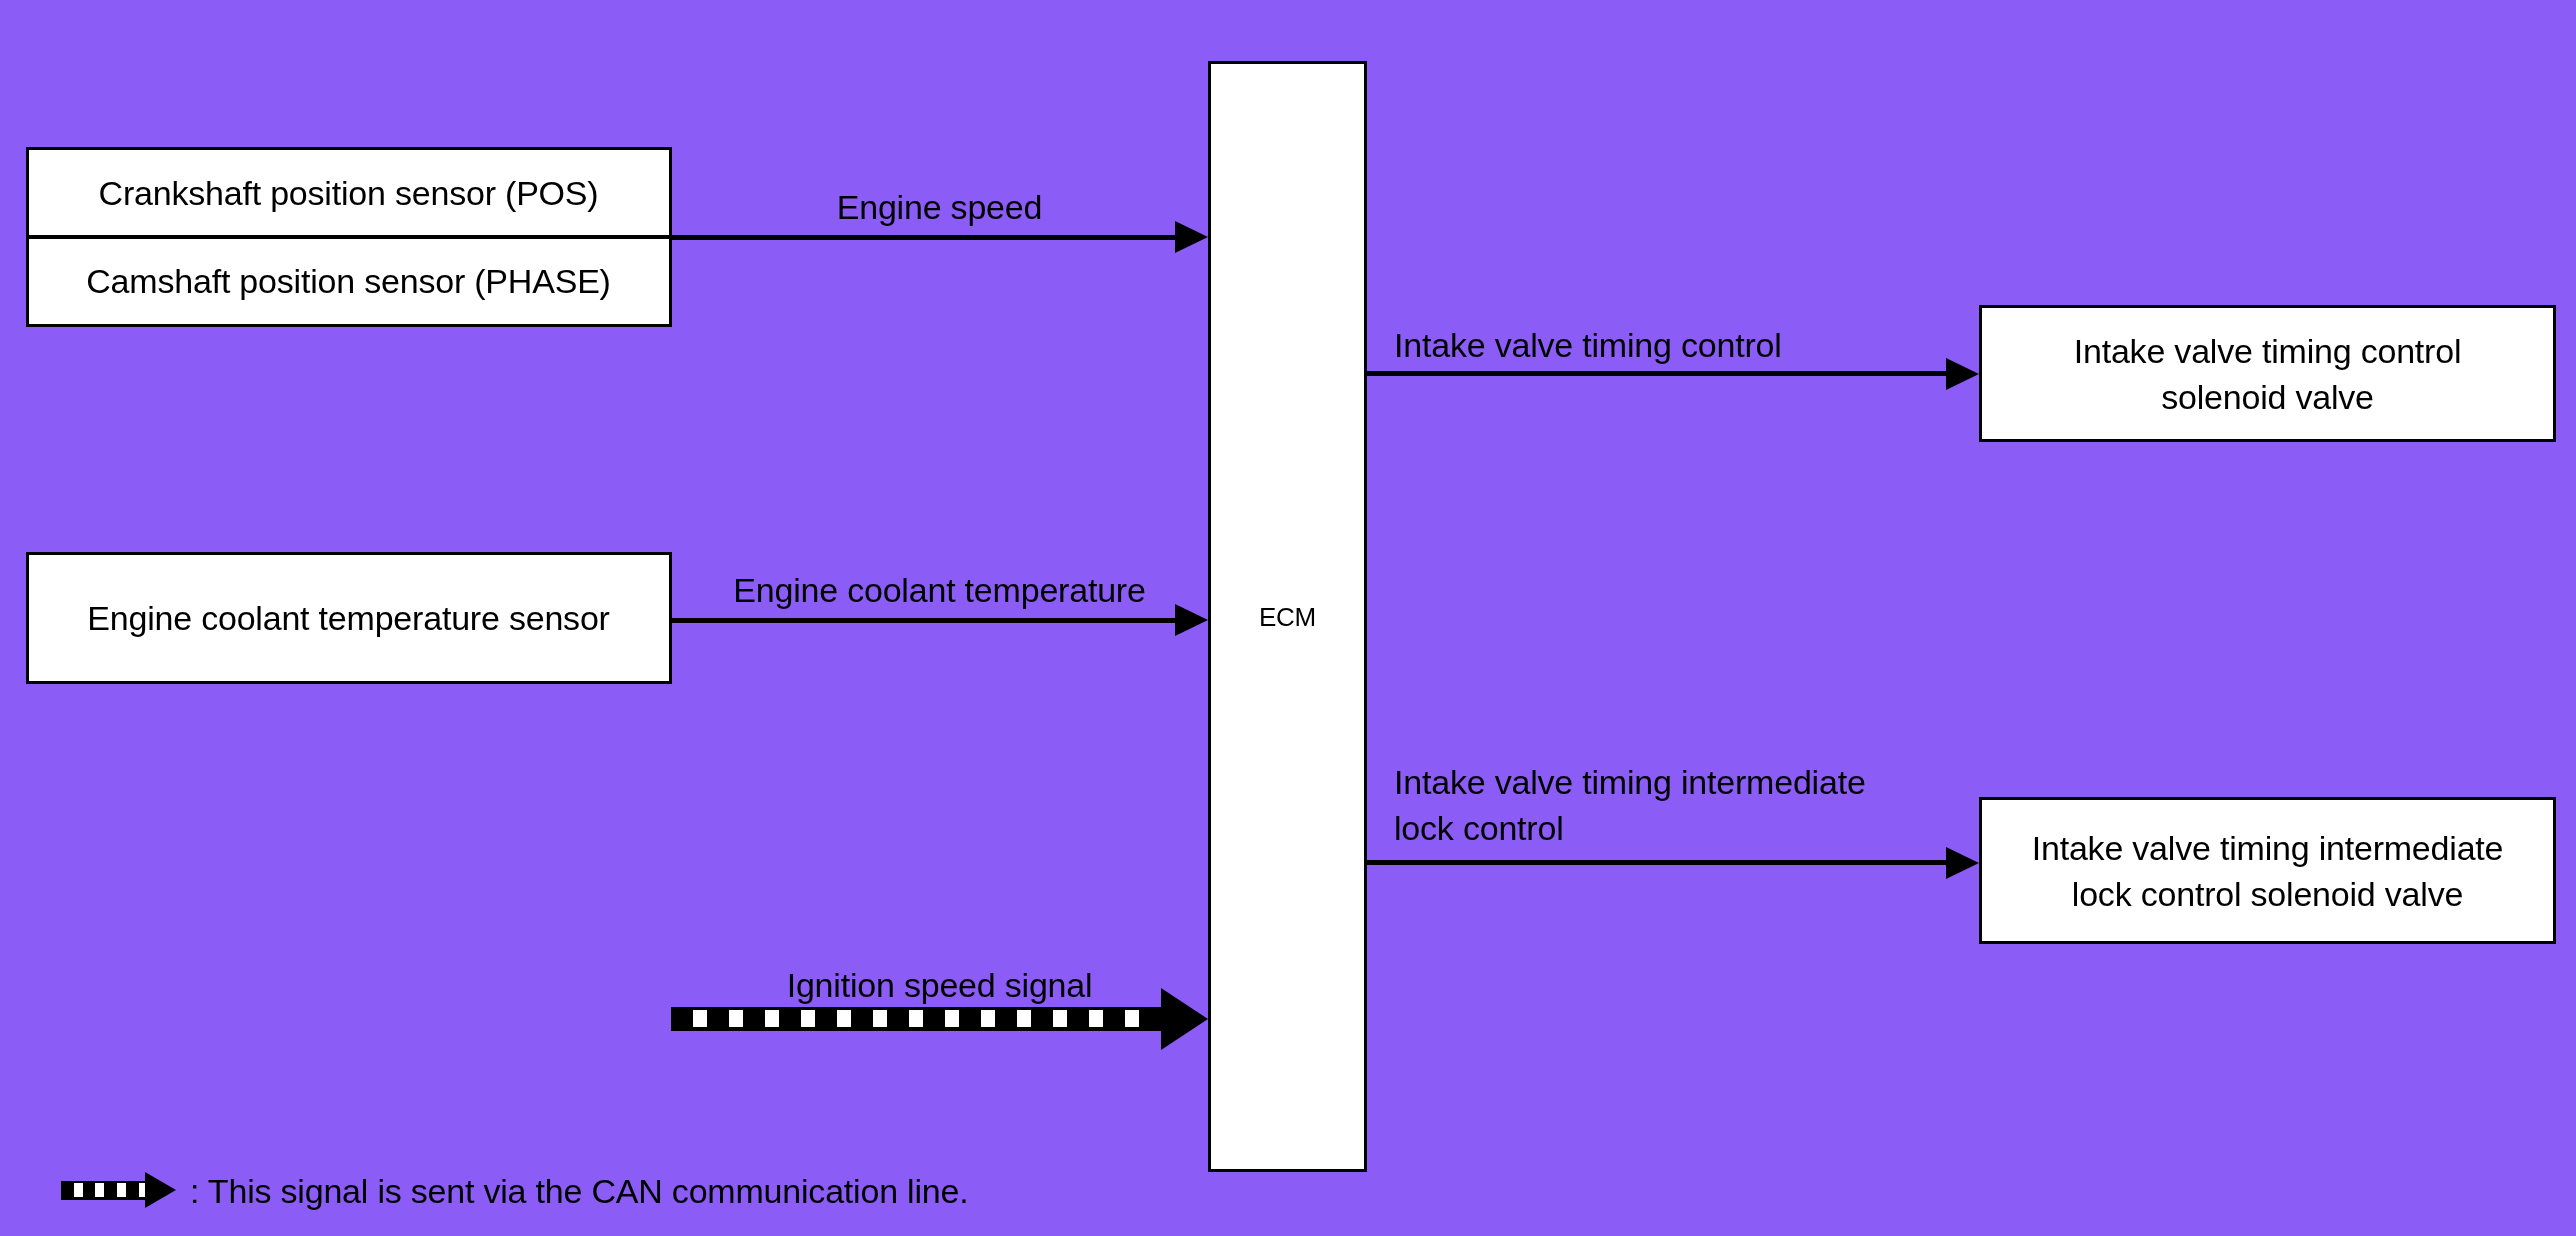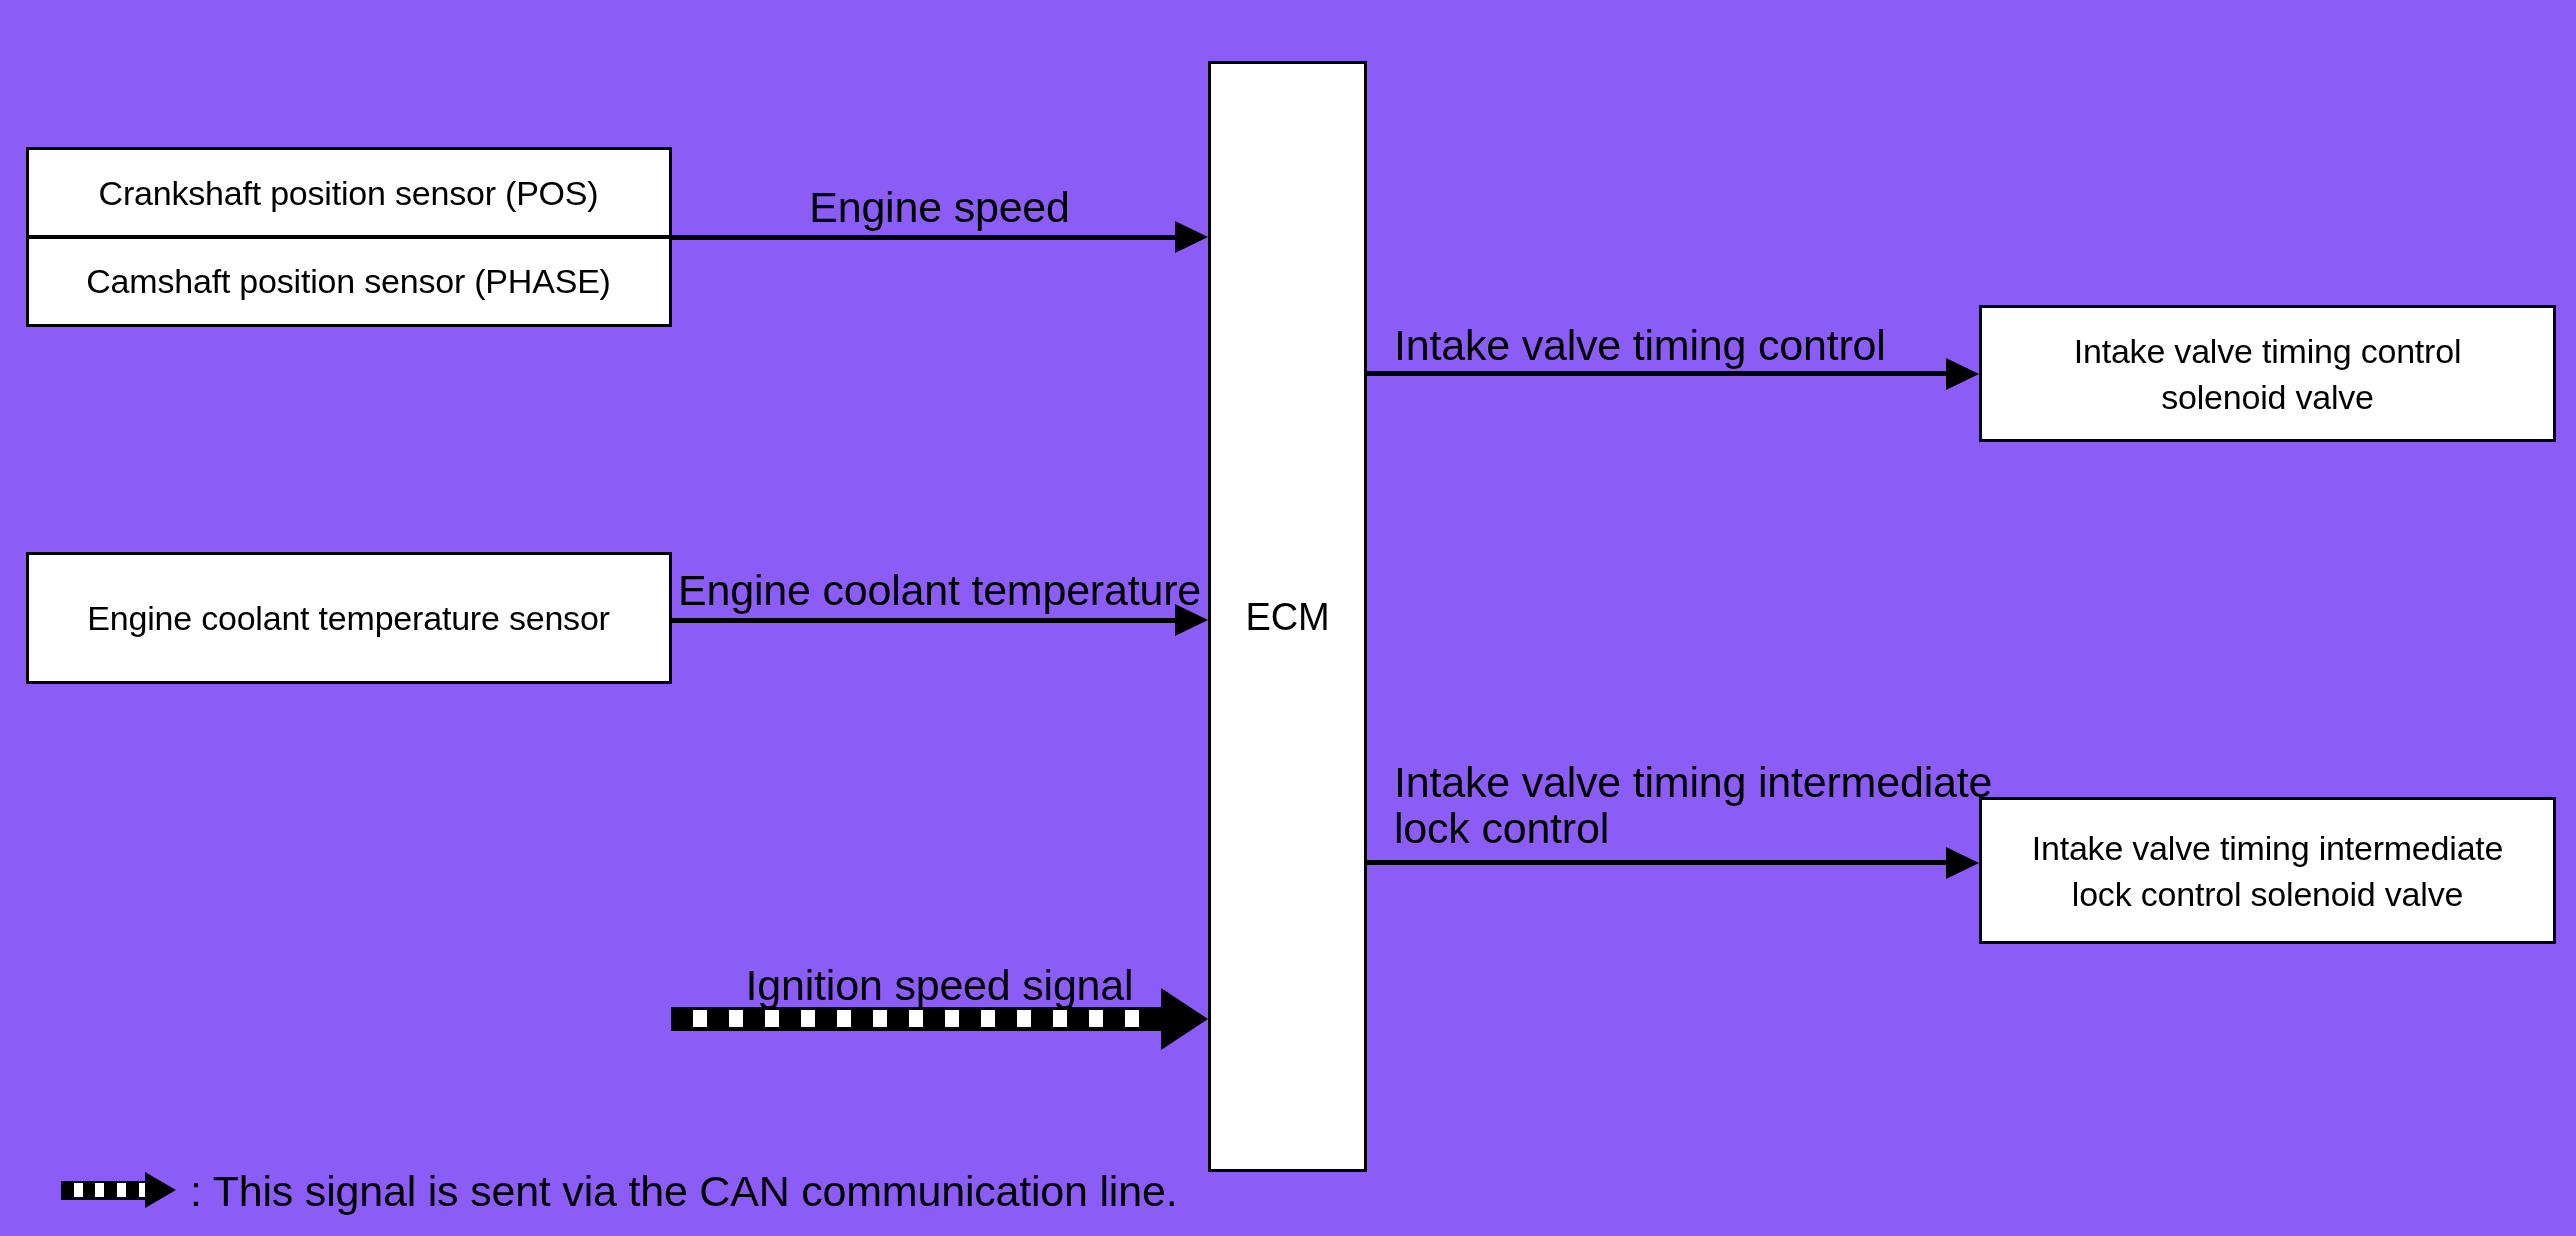--- a/index.html
+++ b/index.html
@@ -31,21 +31,21 @@
   .divider { height: 3.8px; background: #000; width: 100%; }
   .hline { position: absolute; height: 4.5px; background: #000; }
   .ahead {
     position: absolute; width: 0; height: 0;
     border-top: 16px solid transparent;
     border-bottom: 16px solid transparent;
     border-left: 33px solid #000;
   }
   .edge-label {
     position: absolute;
-    font-size: 43px;
+    font-size: 34px;
     line-height: 42px;
     white-space: nowrap;
   }
   .edge-label.centered { text-align: center; }
   .can-band {
     position: absolute;
     box-sizing: border-box;
     border-top: 3.2px solid #000;
     border-bottom: 4.5px solid #000;
     background: repeating-linear-gradient(90deg, #000 0px, #000 21.7px, #fff 21.7px, #fff 36px);
@@ -92,21 +92,21 @@
 
   <div class="hline" style="left:671px; top:618px; width:505px;"></div>
   <div class="ahead" style="left:1175px; top:604px;"></div>
   <div class="edge-label centered" style="left:671px; top:569px; width:537px;">Engine coolant temperature</div>
 
 
   <div class="can-band" style="left:671px; top:1007px; width:491px; height:24px;"></div>
   <div class="can-head" style="left:1161px; top:988px;"></div>
   <div class="edge-label centered" style="left:671px; top:964px; width:537px;">Ignition speed signal</div>
 
-  <div class="box center-flex" style="left:1208px; top:61px; width:159px; height:1111px; font-size:38px;">
+  <div class="box center-flex" style="left:1208px; top:61px; width:159px; height:1111px; font-size:26px;">
     <span>ECM</span>
   </div>
 
   <div class="hline" style="left:1367px; top:371px; width:580px;"></div>
   <div class="ahead" style="left:1946px; top:358px;"></div>
   <div class="edge-label" style="left:1394px; top:324px;">Intake valve timing control</div>
 
   <div class="box center-flex two-line" style="left:1979px; top:305px; width:577px; height:137px;">
     <div>
       <div>Intake valve timing control</div>

